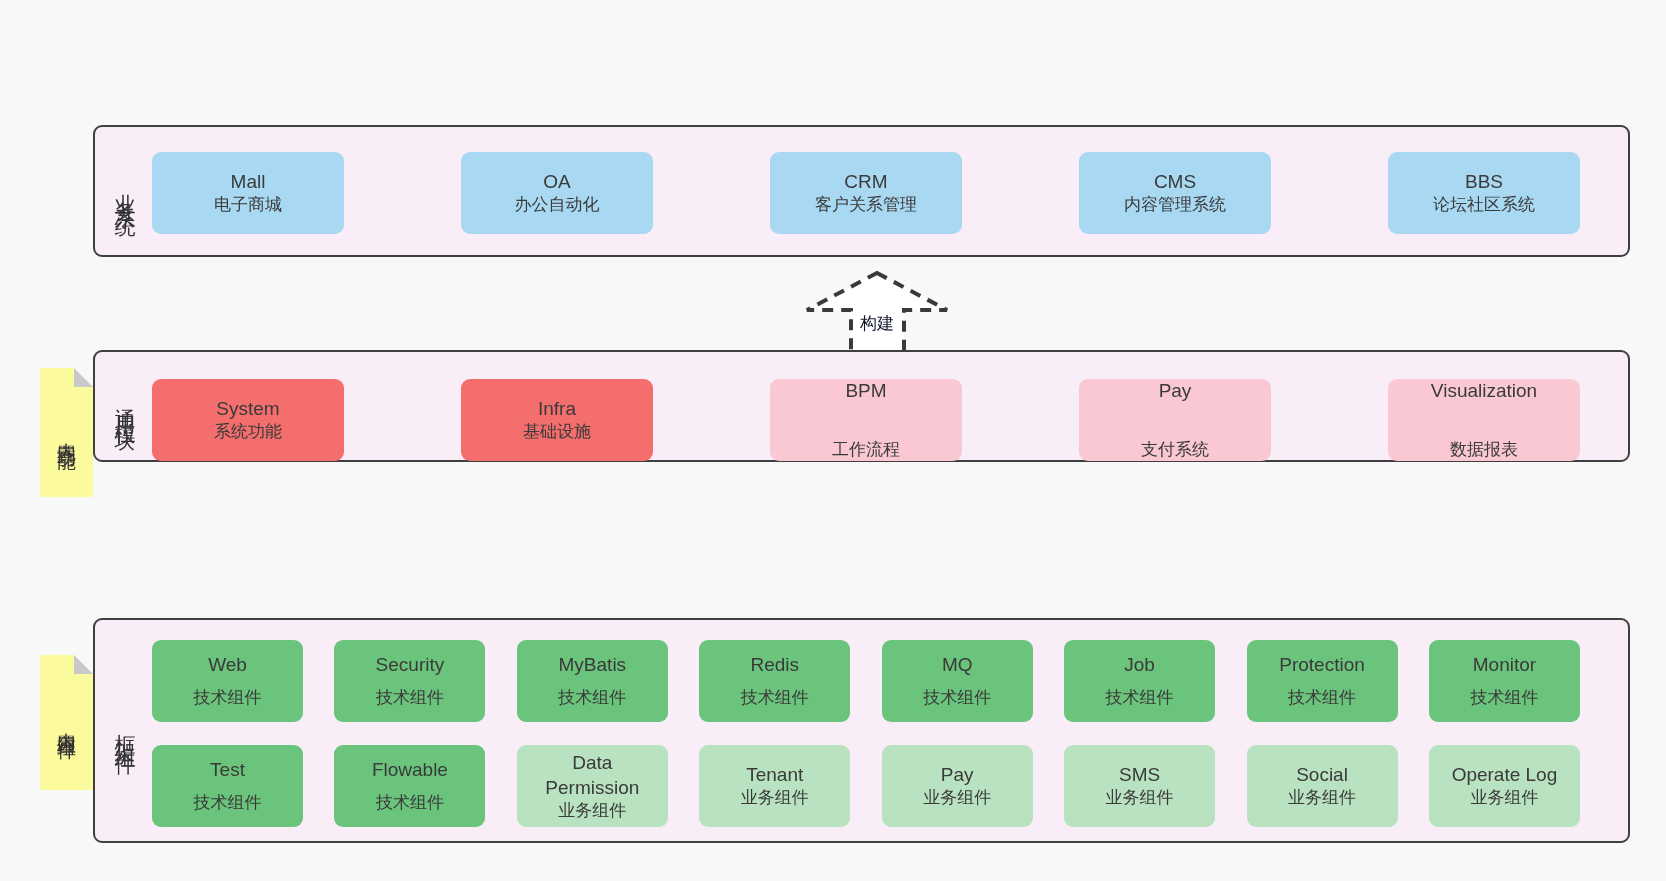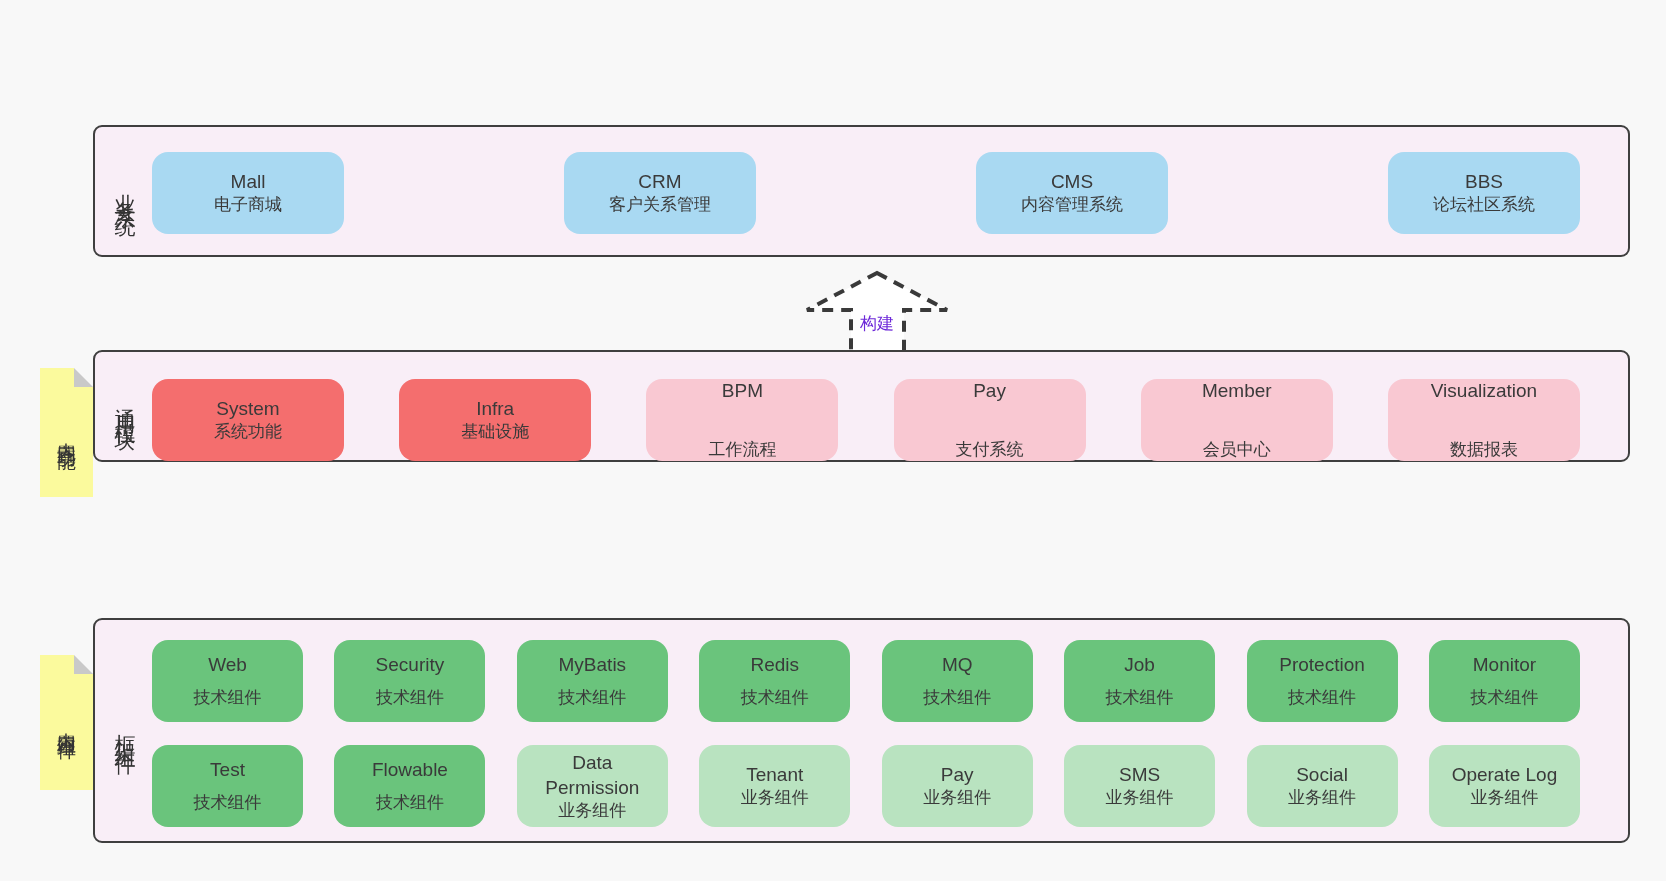--- a/index.html
+++ b/index.html
@@ -26,21 +26,21 @@
   }
   .box-row{
     position:absolute;left:57px;right:48px;height:82px;
     display:flex;justify-content:space-between;align-items:stretch;
   }
   .row-business{top:25px;}
   .row-modules{top:27px;}
   .row-fw1{top:20px;}
   .row-fw2{top:125px;}
   .box{
-    border-radius:16px;width:192px;
+    border-radius:9px;width:192px;
     display:flex;flex-direction:column;align-items:center;justify-content:center;
     text-align:center;line-height:1.32;padding:4px 20px;box-sizing:border-box;
   }
   .panel-framework .box{width:151px;}
   .box-name{font-size:19px;}
   .box-desc{font-size:17px;}
   .v-blue{background:var(--blue,#a9d9f2);}
   .v-red{background:var(--red,#f46e6e);}
   .v-pink{background:var(--pink,#f9c8d2);gap:36px;}
   .v-green{background:var(--green,#6ac47c);gap:10px;}
@@ -60,34 +60,38 @@
   .sticky-tag span{
     writing-mode:vertical-lr;text-orientation:upright;
     font-size:19px;letter-spacing:3px;color:#333;
   }
   .arrow{position:absolute;left:807px;width:140px;height:90px;}
   .arrow-build{top:269px;}
   .arrow-implement{top:516px;}
   .arrow svg{position:absolute;inset:0;overflow:visible;}
   .arrow-label{
     position:absolute;left:50%;top:54px;transform:translate(-50%,-50%);
-    background:#ffffff;padding:1px 4px;font-size:17px;color:#6d28d9;white-space:nowrap;
+    background:#ffffff;padding:1px 4px;font-size:17px;color:#0f172a;white-space:nowrap;
   }
 </style>
 </head>
 <body>
 
 <div class="canvas">
 
   <section class="panel panel-business">
     <div class="v-label">业务系统</div>
     <div class="box-row row-business">
         <div class="box v-blue">
           <div class="box-name">Mall</div>
           <div class="box-desc">电子商城</div>
+        </div>
+        <div class="box v-blue">
+          <div class="box-name">OA</div>
+          <div class="box-desc">办公自动化</div>
         </div>
         <div class="box v-blue">
           <div class="box-name">CRM</div>
           <div class="box-desc">客户关系管理</div>
         </div>
         <div class="box v-blue">
           <div class="box-name">CMS</div>
           <div class="box-desc">内容管理系统</div>
         </div>
         <div class="box v-blue">
@@ -117,24 +121,20 @@
         </div>
         <div class="box v-pink">
           <div class="box-name">BPM</div>
           <div class="box-desc">工作流程</div>
         </div>
         <div class="box v-pink">
           <div class="box-name">Pay</div>
           <div class="box-desc">支付系统</div>
         </div>
         <div class="box v-pink">
-          <div class="box-name">Member</div>
-          <div class="box-desc">会员中心</div>
-        </div>
-        <div class="box v-pink">
           <div class="box-name">Visualization</div>
           <div class="box-desc">数据报表</div>
         </div>
       </div>
   </section>
   <div class="sticky-tag tag-modules">
     <span>内置功能</span>
   </div>
 
 

